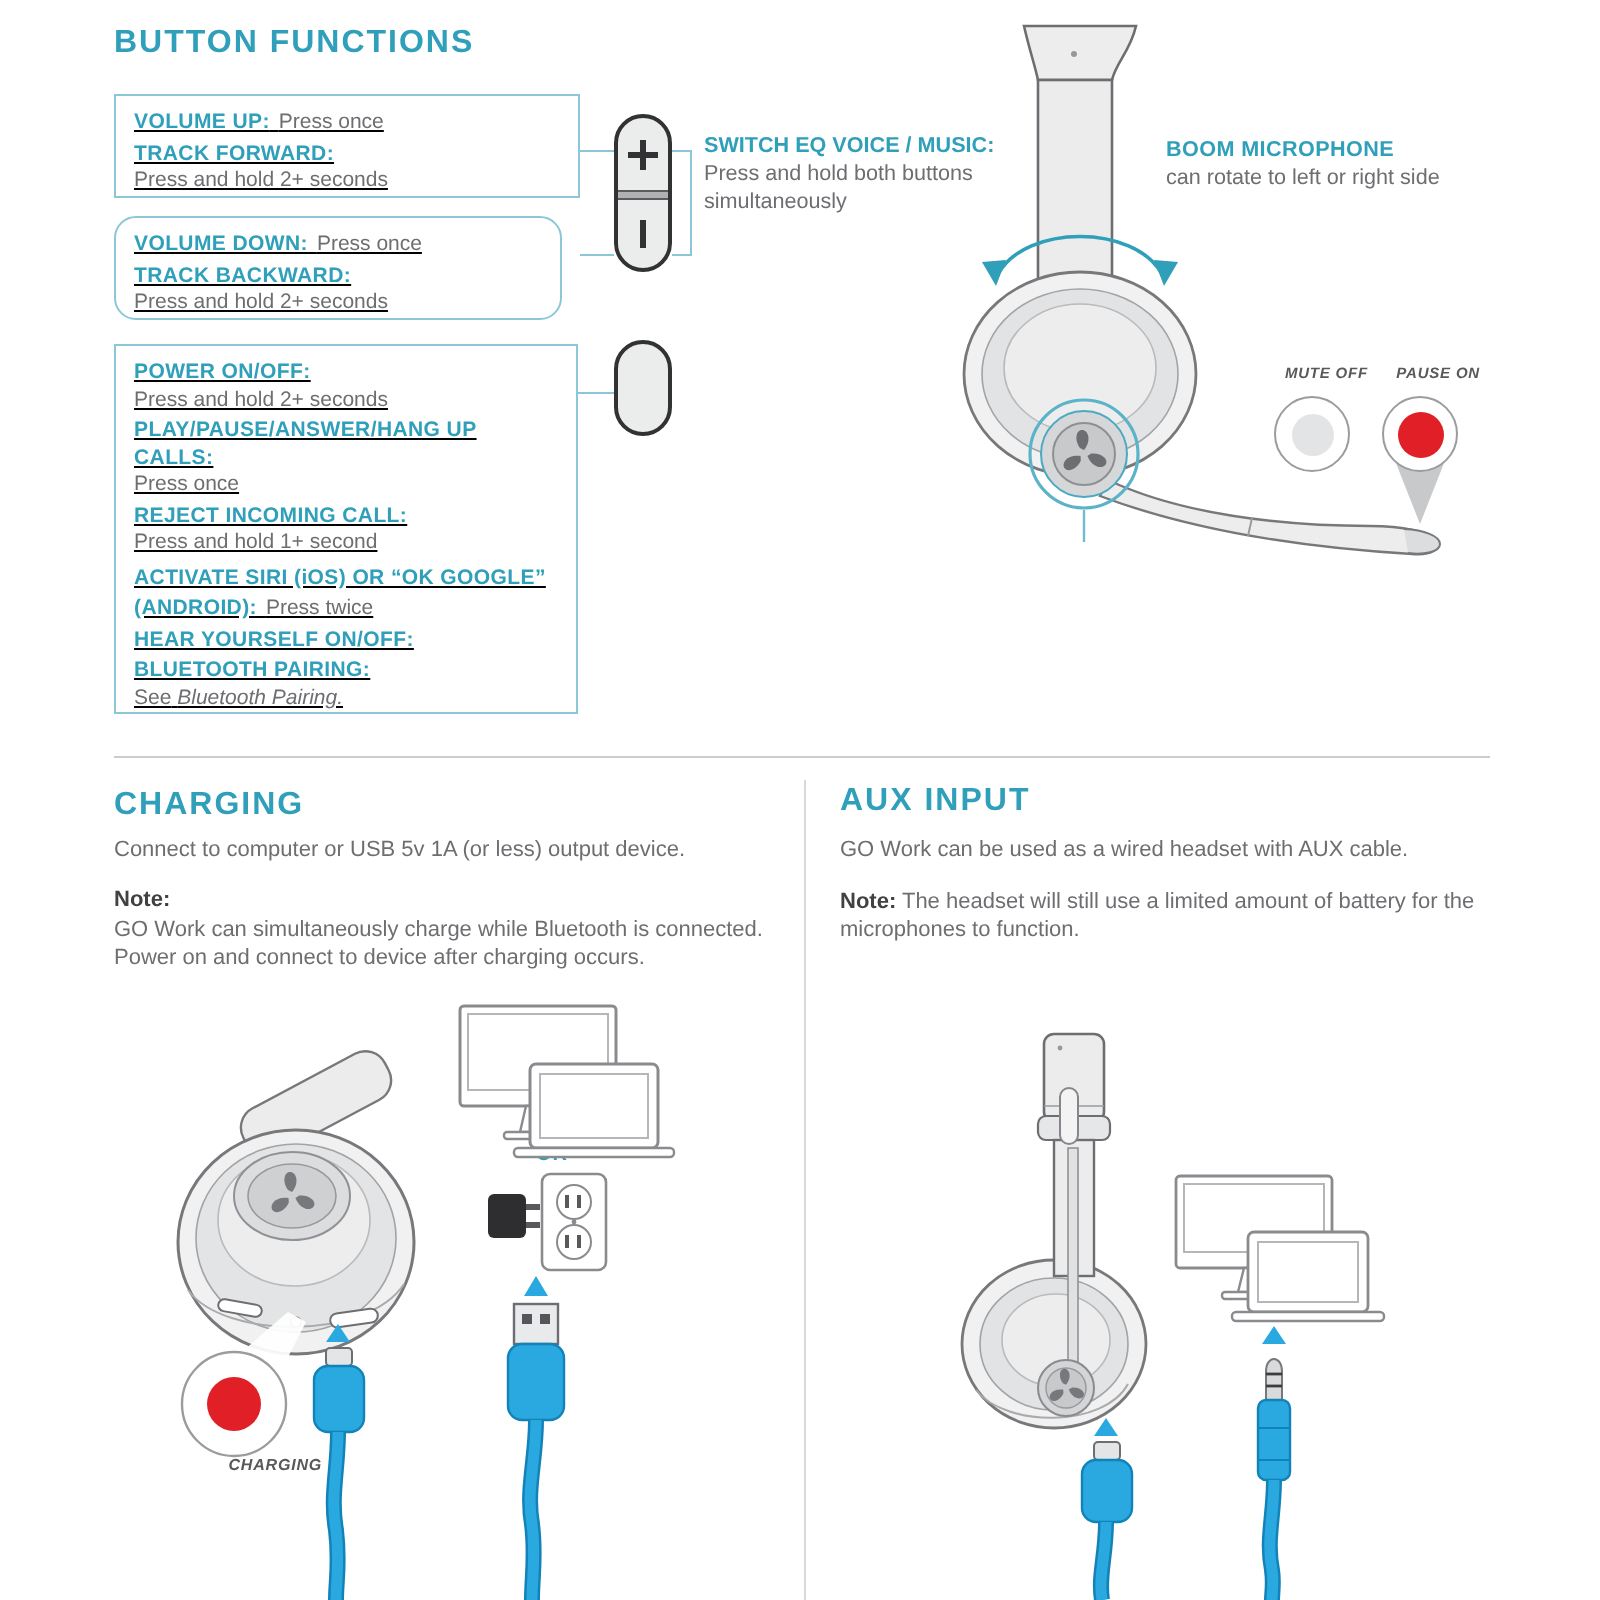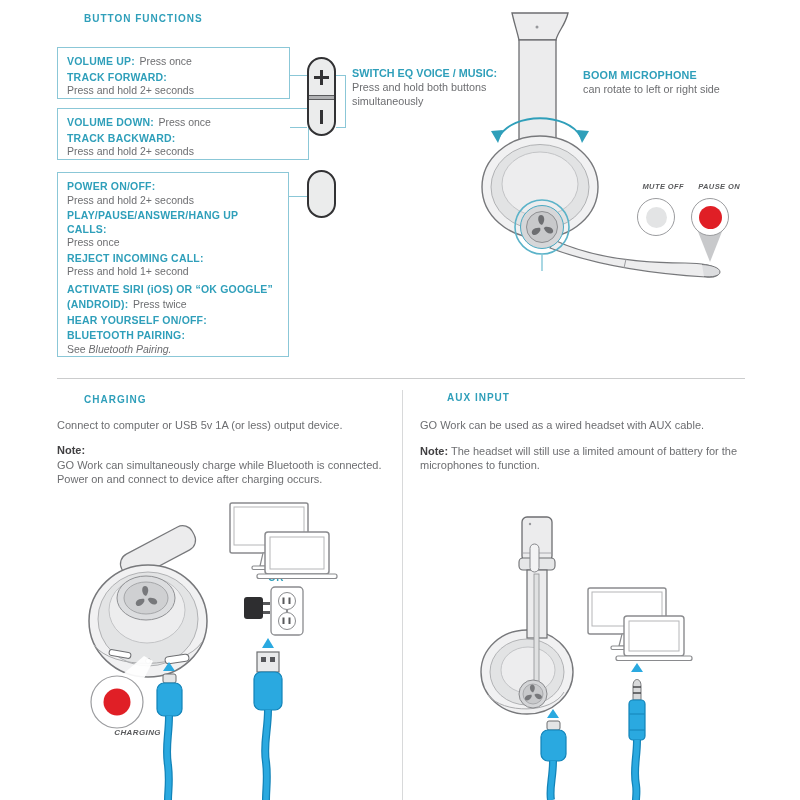--- a/index.html
+++ b/index.html
@@ -1,20 +1,20 @@
 <!DOCTYPE html>
 <html><head>
 <meta charset="utf-8">
 <style>
   html,body{margin:0;padding:0;background:#fff;}
   .page{position:relative;width:800px;height:800px;background:#ffffff;overflow:hidden;
         font-family:"Liberation Sans","DejaVu Sans",sans-serif;}
   .abs{position:absolute;}
-  .sec-title{font-size:10px;font-weight:bold;color:#2f9fba;letter-spacing:1px;margin-left:27px;}
-  .callout{border:1px solid #8bc7d7;box-sizing:border-box;background:#fff;padding:5px 9px;}
+  .sec-title{font-size:16px;font-weight:bold;color:#2f9fba;letter-spacing:1px;}
+  .callout{border:1px solid #8bc7d7;box-sizing:border-box;background:#fff;padding:5px 9px;text-decoration:underline;}
   .callout .lbl{color:#2f9fba;font-weight:bold;font-size:10.5px;letter-spacing:0.2px;}
   .callout .desc{color:#6d6e71;font-size:10.5px;}
   .callout .bf-item{line-height:13.5px;margin-bottom:2px;}
   .tline{background:#8bc7d7;}
   .pill{background:#ebecec;border:2px solid #323234;border-radius:15px;box-sizing:content-box;}
   .graybody{color:#6d6e71;font-size:11px;line-height:14px;}
   .notelbl{color:#414042;font-weight:bold;font-size:11px;}
   .tinylbl{font-size:7.5px;font-weight:bold;color:#58595b;letter-spacing:0.4px;text-align:right;font-style:italic;}
   .circ{border-radius:50%;box-sizing:border-box;}
   .micbox{border:1px solid #6fbcd0;box-sizing:border-box;text-align:center;
@@ -33,21 +33,21 @@
   <div class="abs sec-title" style="left:57px;top:13px;">BUTTON FUNCTIONS</div>
 
   <div class="abs callout" style="left:57px;top:47px;width:233px;height:52px;">
     <div class="bf-item"><span class="lbl">VOLUME UP:</span> <span class="desc">Press once</span></div>
     <div class="bf-item">
         <div class="lbl">TRACK FORWARD:</div>
         <div class="desc">Press and hold 2+ seconds</div>
       </div>
   </div>
 
-  <div class="abs callout" style="left:57px;top:108px;width:252px;height:52px;">
+  <div class="abs callout" style="left:57px;top:108px;width:224px;height:52px;border-radius:11px;">
     <div class="bf-item"><span class="lbl">VOLUME DOWN:</span> <span class="desc">Press once</span></div>
     <div class="bf-item">
         <div class="lbl">TRACK BACKWARD:</div>
         <div class="desc">Press and hold 2+ seconds</div>
       </div>
   </div>
 
   <div class="abs callout" style="left:57px;top:172px;width:232px;height:185px;padding-top:7px;">
     <div class="bf-item">
         <div class="lbl">POWER ON/OFF:</div>

